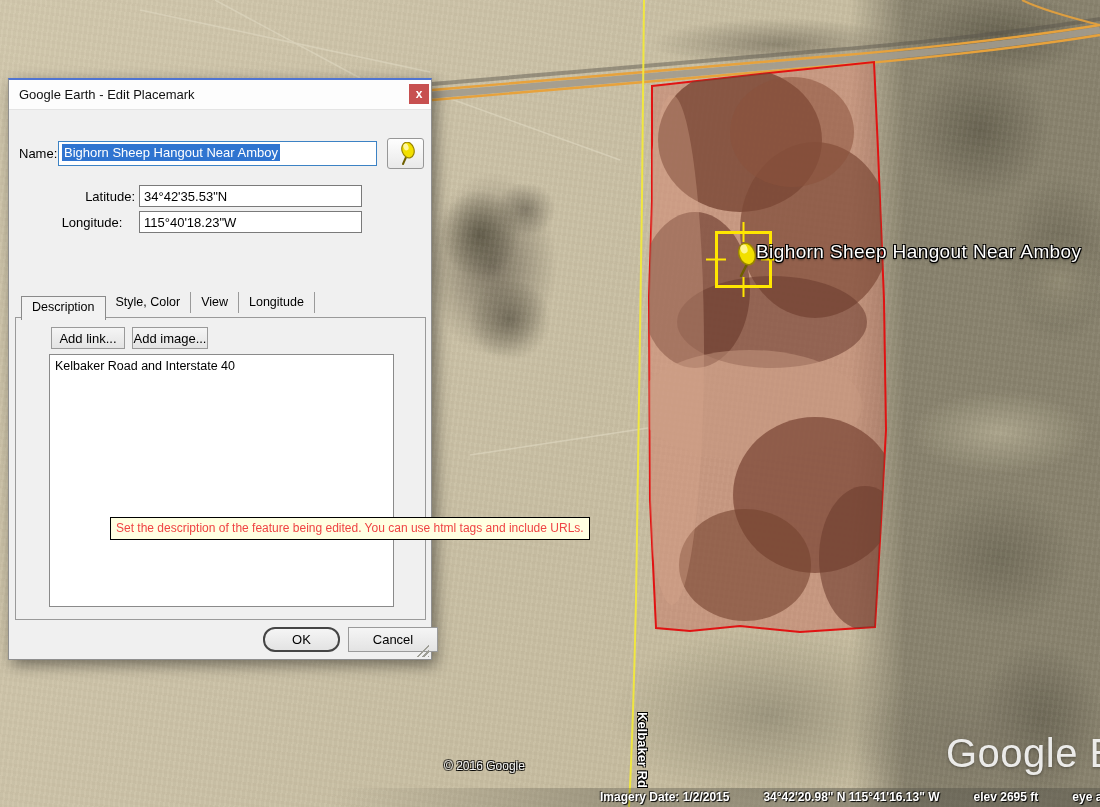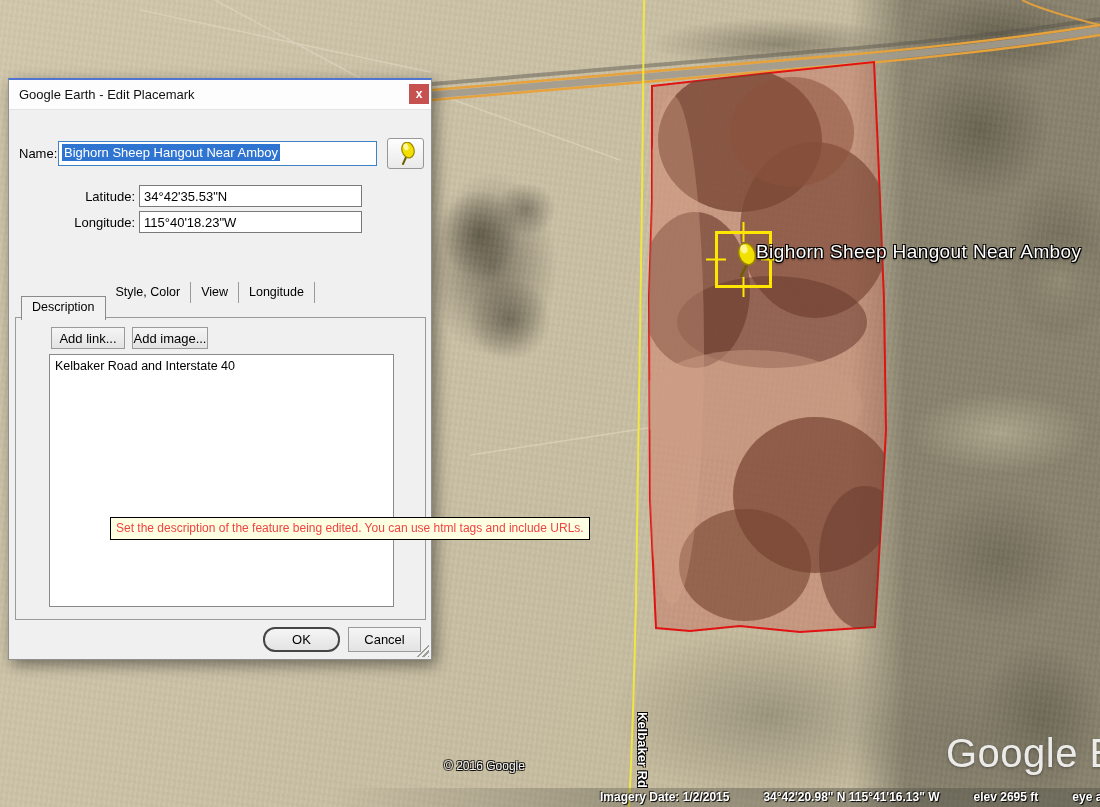--- a/index.html
+++ b/index.html
@@ -50,21 +50,21 @@
   .fake-input .sel { background:#2f74d0; color:#fff; padding:1px 2px; }
   .win-input { position:absolute; background:#fff; border:1px solid #7a7a7a; font-size:13px;
       padding:0 4px; font-family:"Liberation Sans",sans-serif; }
   .pin-btn { position:absolute; left:378px; top:58px; width:37px; height:31px;
       background:linear-gradient(#fefefe,#e9e9e9); border:1px solid #979797; border-radius:3px; cursor:pointer;
       display:flex; align-items:center; justify-content:center; }
   .tabs { position:absolute; left:12px; top:216px; height:22px; display:flex; align-items:flex-end; }
   .tab { padding:3px 10px 4px 10px; font-size:12.5px; cursor:pointer; position:relative; }
   .tab.active { background:#f2f2f2; border:1px solid #8a8a8a; border-bottom:none; z-index:3;
       padding-bottom:6px; margin-bottom:-2px; }
-  .tab.inactive { border-right:1px solid #9a9a9a; margin-bottom:15px; }
+  .tab.inactive { border-right:1px solid #9a9a9a; margin-bottom:5px; }
   .tab-panel { position:absolute; left:6px; top:237px; width:411px; height:303px;
       border:1px solid #9a9a9a; background:#f0f0f0; }
   .win-btn { position:absolute; background:linear-gradient(#f5f5f5,#e3e3e3); border:1px solid #9a9a9a;
       font-size:13px; font-family:"Liberation Sans",sans-serif; text-align:center; cursor:pointer; }
   .win-btn.default { border:2px solid #454545; }
   .desc-area { position:absolute; left:40px; top:274px; width:345px; height:253px; background:#fff;
       border:1px solid #8a8a8a; resize:none; font-size:12.5px; font-family:"Liberation Sans",sans-serif;
       padding:4px 5px; outline:none; }
   .grip { position:absolute; right:2px; bottom:2px; width:14px; height:13px;
       background:repeating-linear-gradient(135deg, transparent 0 2px, #9f9f97 2px 4px);
@@ -180,37 +180,37 @@
     <div class="pin-btn">
       <svg width="22" height="24" viewBox="0 0 22 24">
         <path d="M8,22 L12,13" stroke="#6e5f00" stroke-width="2" stroke-linecap="round"></path>
         <ellipse cx="13" cy="8" rx="6" ry="8" transform="rotate(-18 13 8)" fill="#f2e000" stroke="#9a8500" stroke-width="1.2"></ellipse>
         <ellipse cx="11" cy="5" rx="2.5" ry="3.5" transform="rotate(-18 11 5)" fill="#fff7a0"></ellipse>
       </svg>
     </div>
 
     <div class="lbl" style="left:40px;top:109px;width:86px;text-align:right;">Latitude:</div>
     <input class="win-input" style="left: 130px; top: 105px; width: 223px; height: 22px;" value="34°42'35.53&quot;N">
-    <div class="lbl" style="left:40px;top:135px;width:86px;text-align:right;">Longitude:</div>
+    <div class="lbl" style="left:40px;top:135px;width:86px;text-align:center;">Longitude:</div>
     <input class="win-input" style="left: 130px; top: 131px; width: 223px; height: 22px;" value="115°40'18.23&quot;W">
 
     <div class="tabs">
       <div class="tab active">Description</div>
       <div class="tab inactive">Style, Color</div>
       <div class="tab inactive">View</div>
       <div class="tab inactive">Longitude</div>
     </div>
     <div class="tab-panel"></div>
 
     <button class="win-btn" style="left:42px;top:247px;width:74px;height:22px;">Add link...</button>
     <button class="win-btn" style="left:123px;top:247px;width:76px;height:22px;">Add image...</button>
 
     <textarea class="desc-area" spellcheck="false" style="">Kelbaker Road and Interstate 40</textarea>
 
     <button class="win-btn default" style="left:254px;top:547px;width:77px;height:25px;border-radius:12px;">OK</button>
-    <button class="win-btn" style="left:339px;top:547px;width:73px;height:25px;">Cancel</button>
+    <button class="win-btn" style="left:339px;top:547px;width:90px;height:25px;">Cancel</button>
 
     <div class="grip"></div>
   </div>
 
   <div class="tooltip">Set the description of the feature being edited. You can use html tags and include URLs.</div>
 
 </div>
 
 </body></html>

